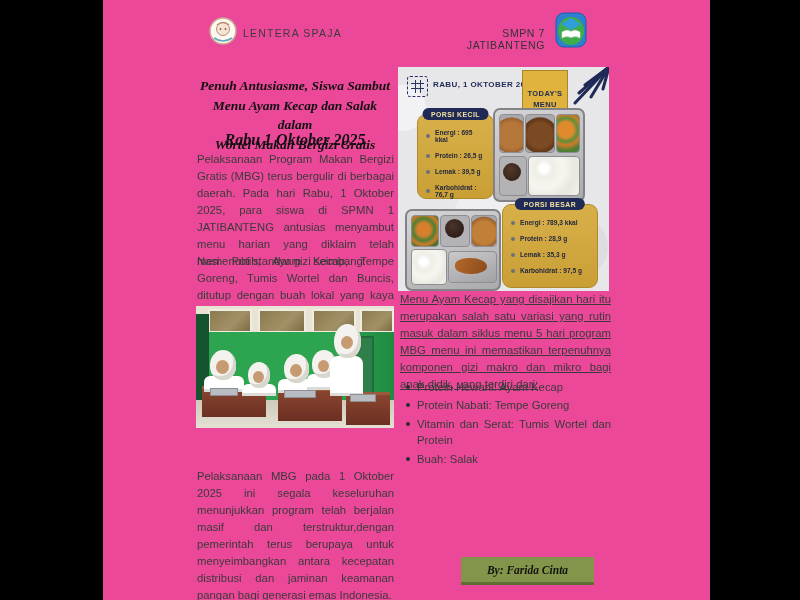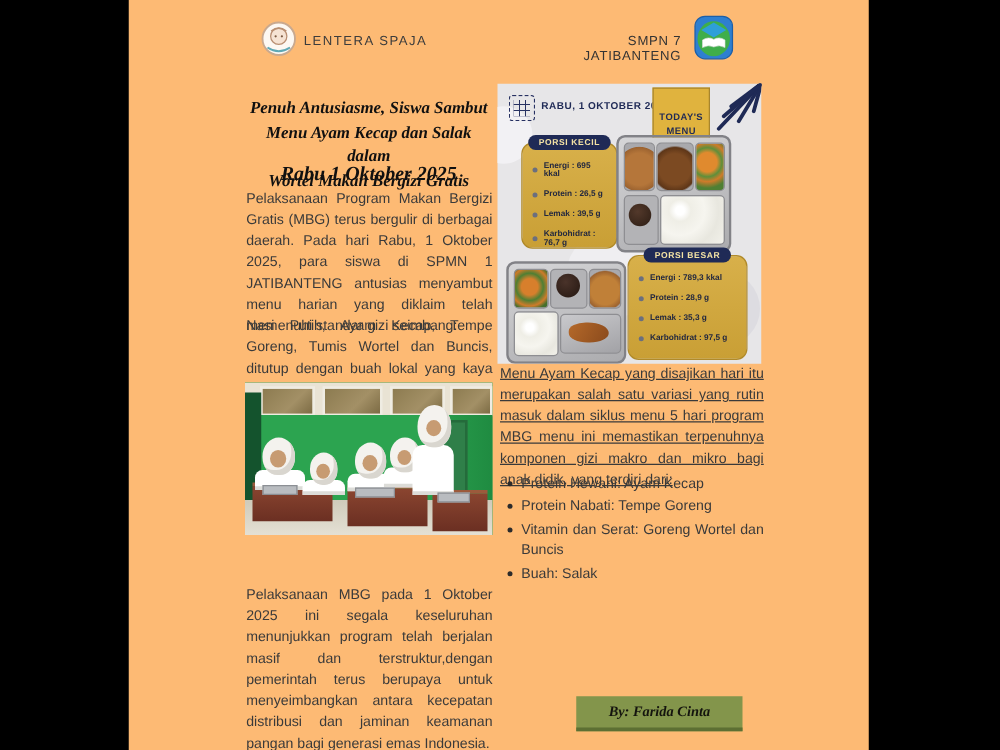--- a/index.html
+++ b/index.html
@@ -1,18 +1,18 @@
 <!DOCTYPE html>
 <html><head>
 <meta charset="utf-8">
 <style>
   html,body{margin:0;padding:0;}
   body{width:800px;height:600px;background:#000;position:relative;overflow:hidden;
        font-family:"Liberation Sans", sans-serif;}
-  .page{position:absolute;left:103px;top:0;width:592px;height:600px;background:#fdba74;}
+  .page{position:absolute;left:103px;top:0;width:592px;height:600px;background:#ec4899;padding-left:15px;}
 
   
   .mascot{position:absolute;left:105px;top:16px;width:30px;height:30px;}
   .brand-left{position:absolute;left:140px;top:27px;font-size:10.5px;letter-spacing:1.2px;color:#3c3c3c;}
   .brand-right{position:absolute;left:320px;top:27px;width:122px;text-align:right;font-size:10.5px;letter-spacing:.6px;color:#333;}
   .school-badge{position:absolute;left:452px;top:12px;width:32px;height:36px;}
 
   
   .title{position:absolute;left:93px;top:76px;width:198px;text-align:center;
          font-family:"Liberation Serif", serif;font-weight:bold;font-style:italic;
@@ -253,21 +253,21 @@
     <div class="brow">
         <span class="bdot"></span>
         <span>Protein Hewani: Ayam Kecap</span>
       </div>
     <div class="brow">
         <span class="bdot"></span>
         <span>Protein Nabati: Tempe Goreng</span>
       </div>
     <div class="brow">
         <span class="bdot"></span>
-        <span>Vitamin dan Serat: Goreng Wortel dan Buncis</span>
+        <span>Vitamin dan Serat: Tumis Wortel dan Protein</span>
       </div>
     <div class="brow">
         <span class="bdot"></span>
         <span>Buah: Salak</span>
       </div>
   </div>
 
   <div class="author">By: Farida Cinta</div>
 
 </div>

